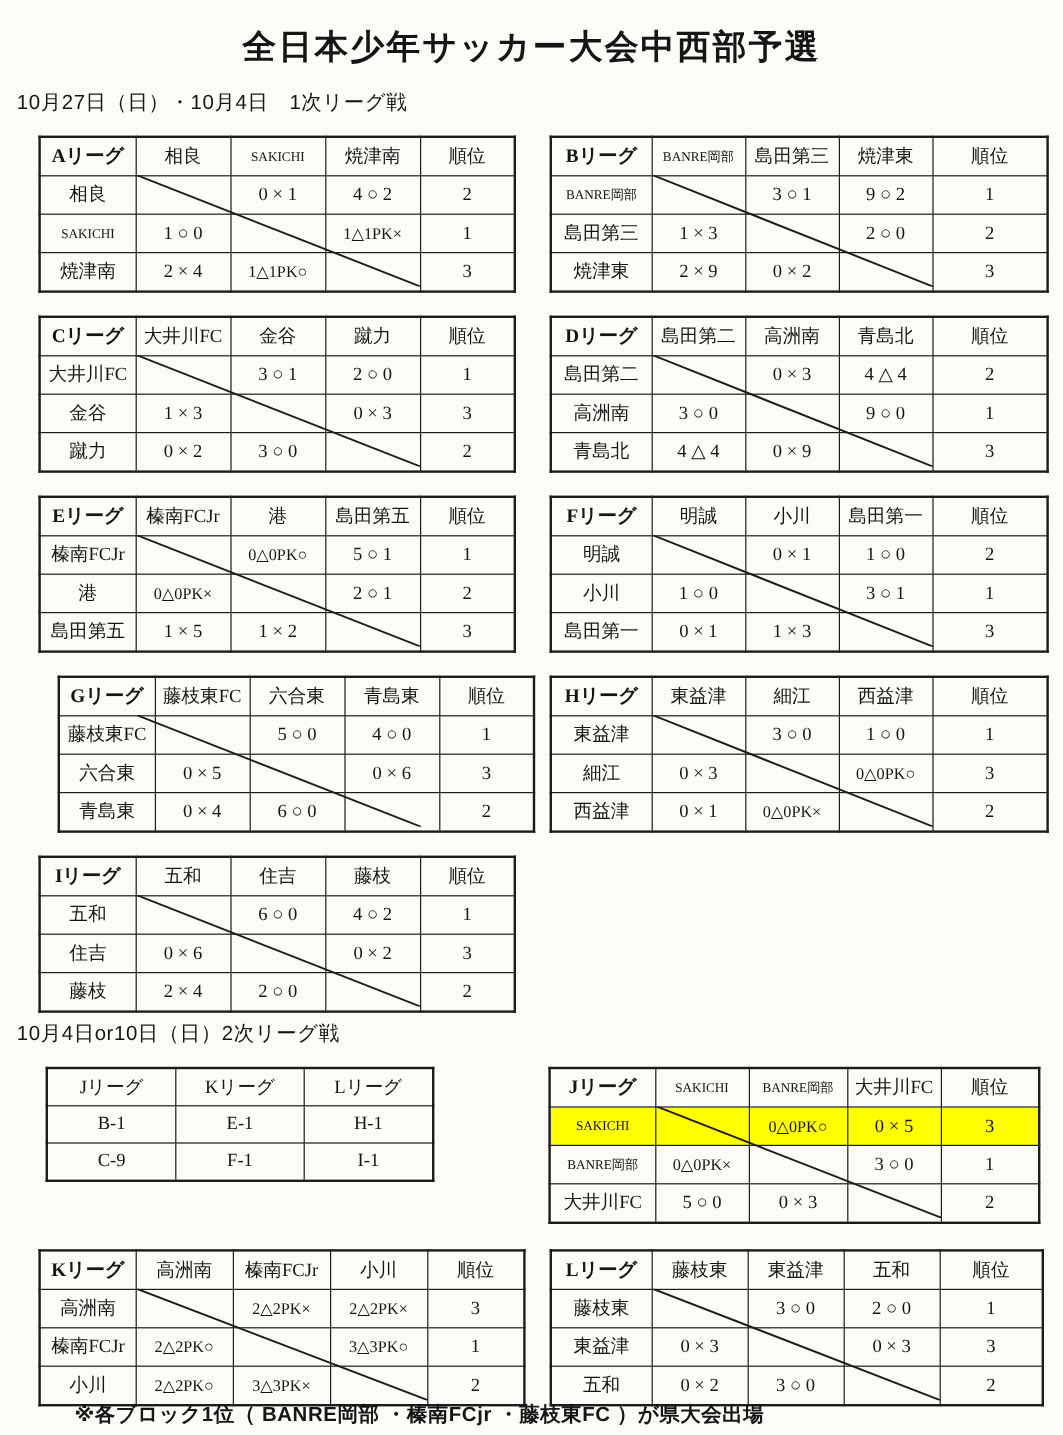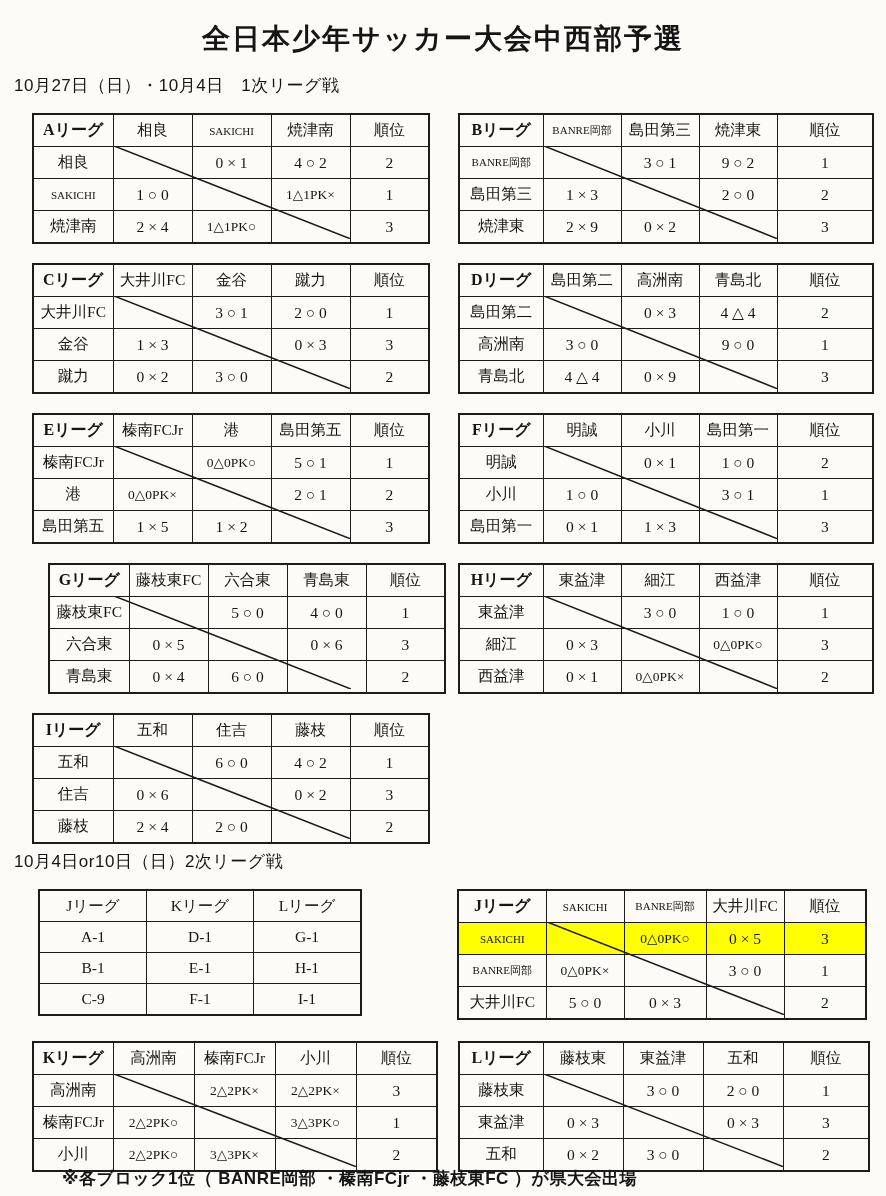--- a/index.html
+++ b/index.html
@@ -609,25 +609,20 @@
   <table>
     <thead>
       <tr>
         <th>Jリーグ</th>
         <th>Kリーグ</th>
         <th>Lリーグ</th>
       </tr>
     </thead>
     <tbody>
       <tr>
-        <td>A-1</td>
-        <td>D-1</td>
-        <td>G-1</td>
-      </tr>
-      <tr>
         <td>B-1</td>
         <td>E-1</td>
         <td>H-1</td>
       </tr>
       <tr>
         <td>C-9</td>
         <td>F-1</td>
         <td>I-1</td>
       </tr>
     </tbody>

